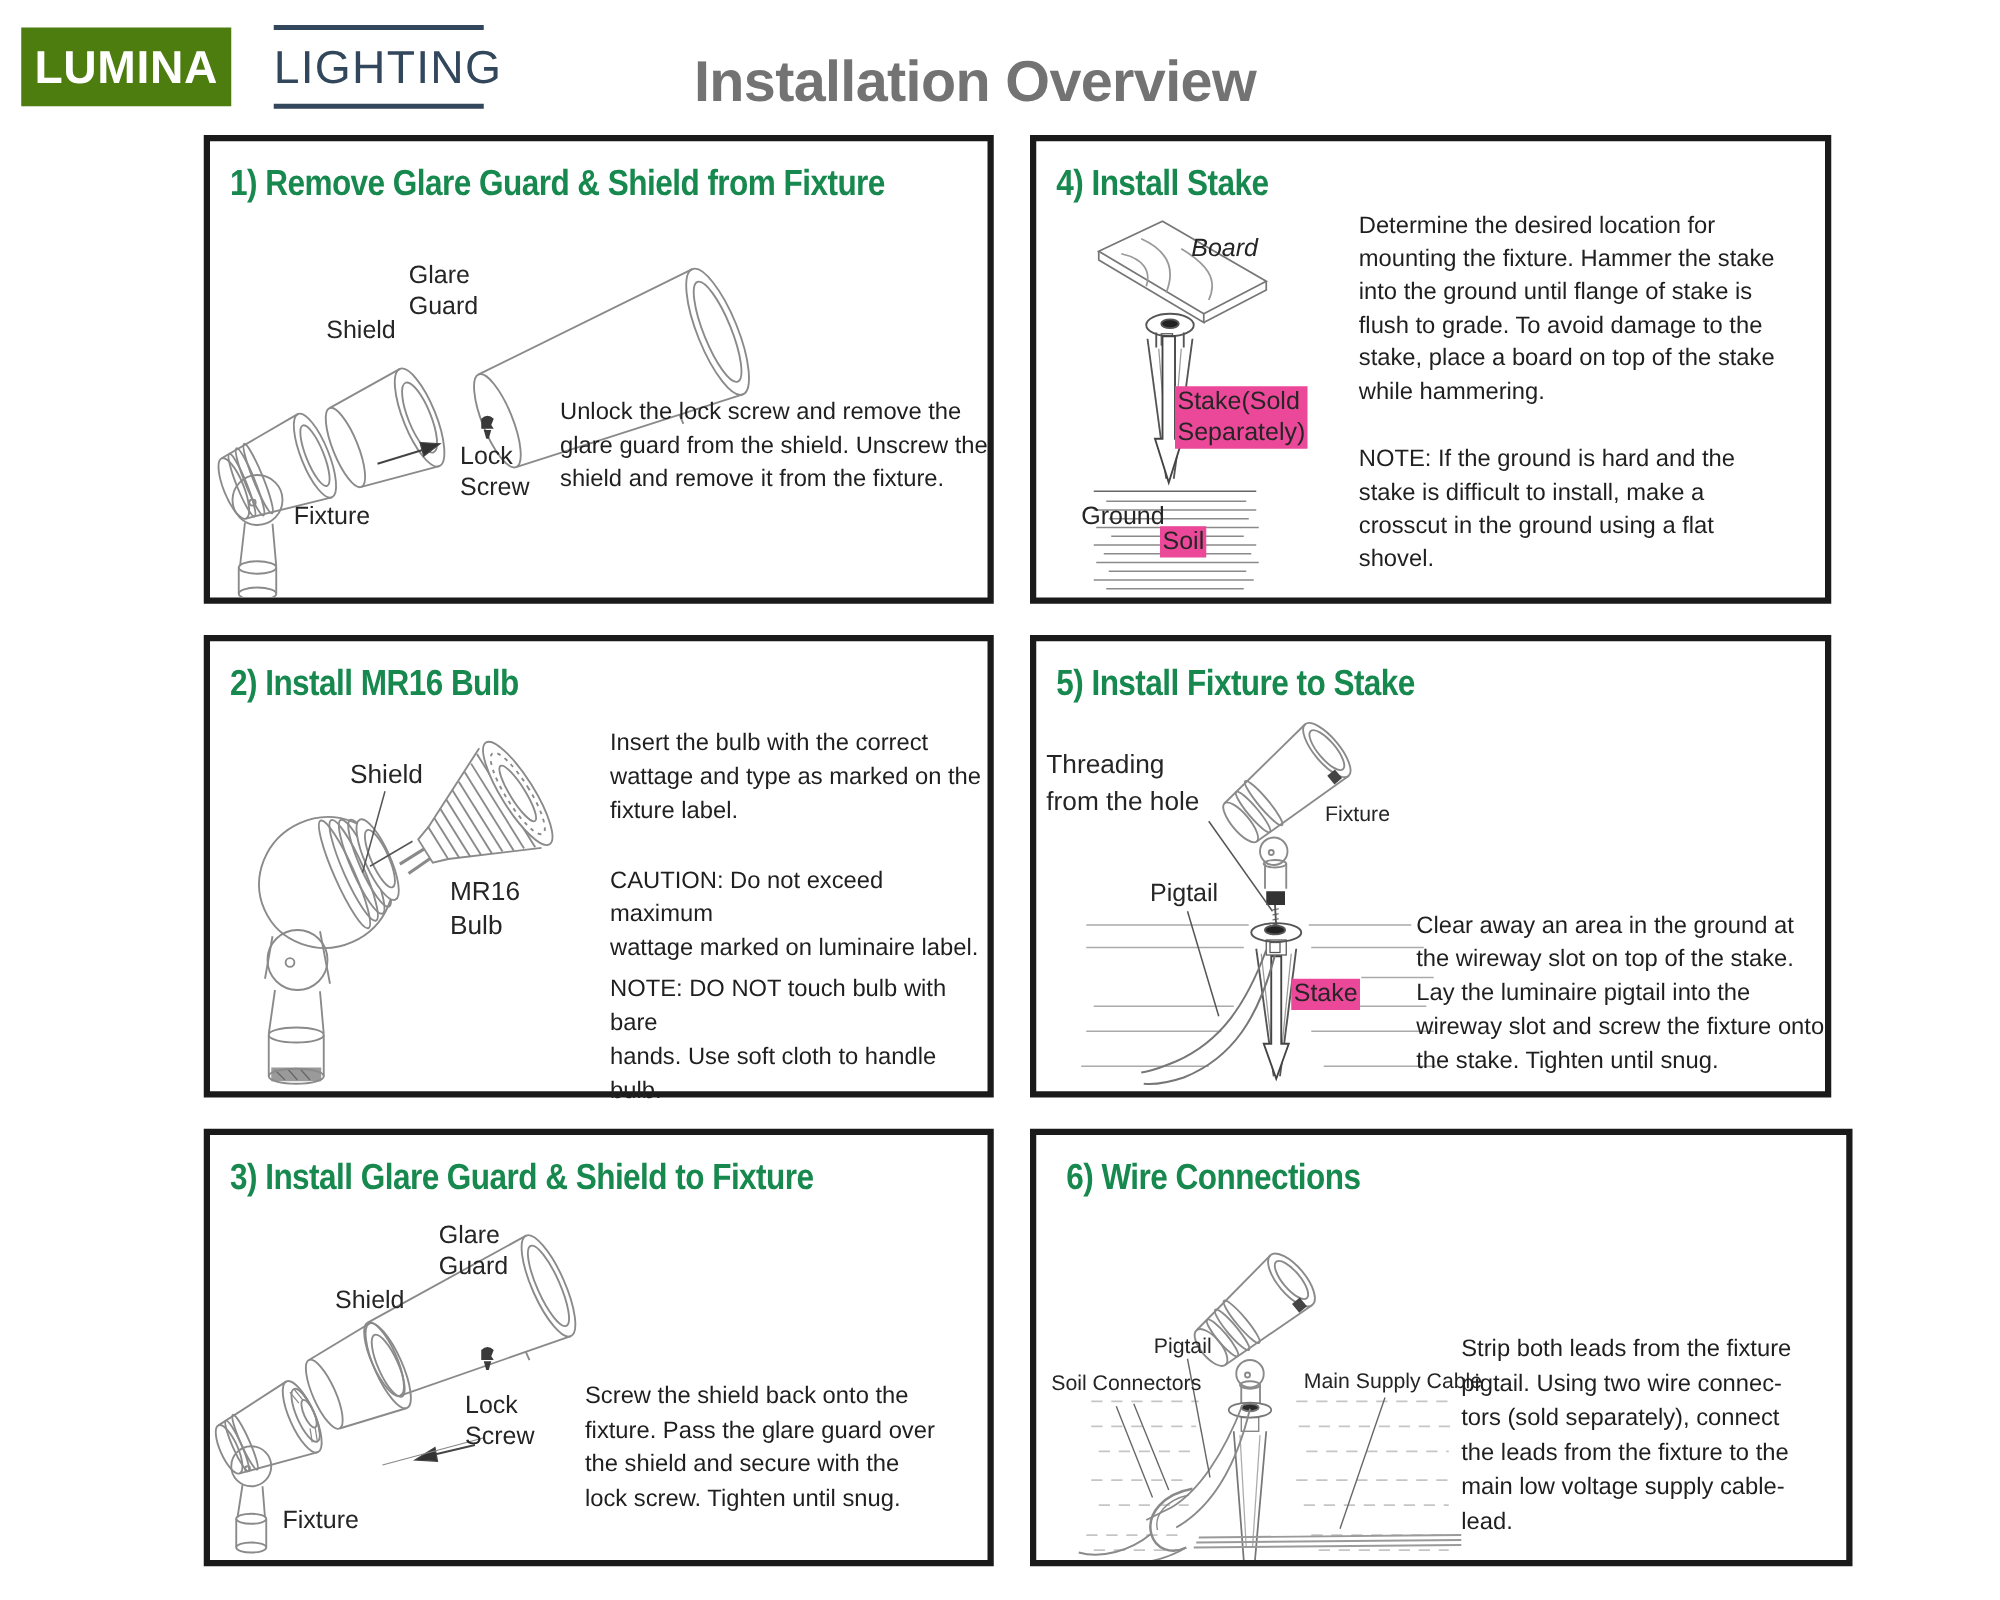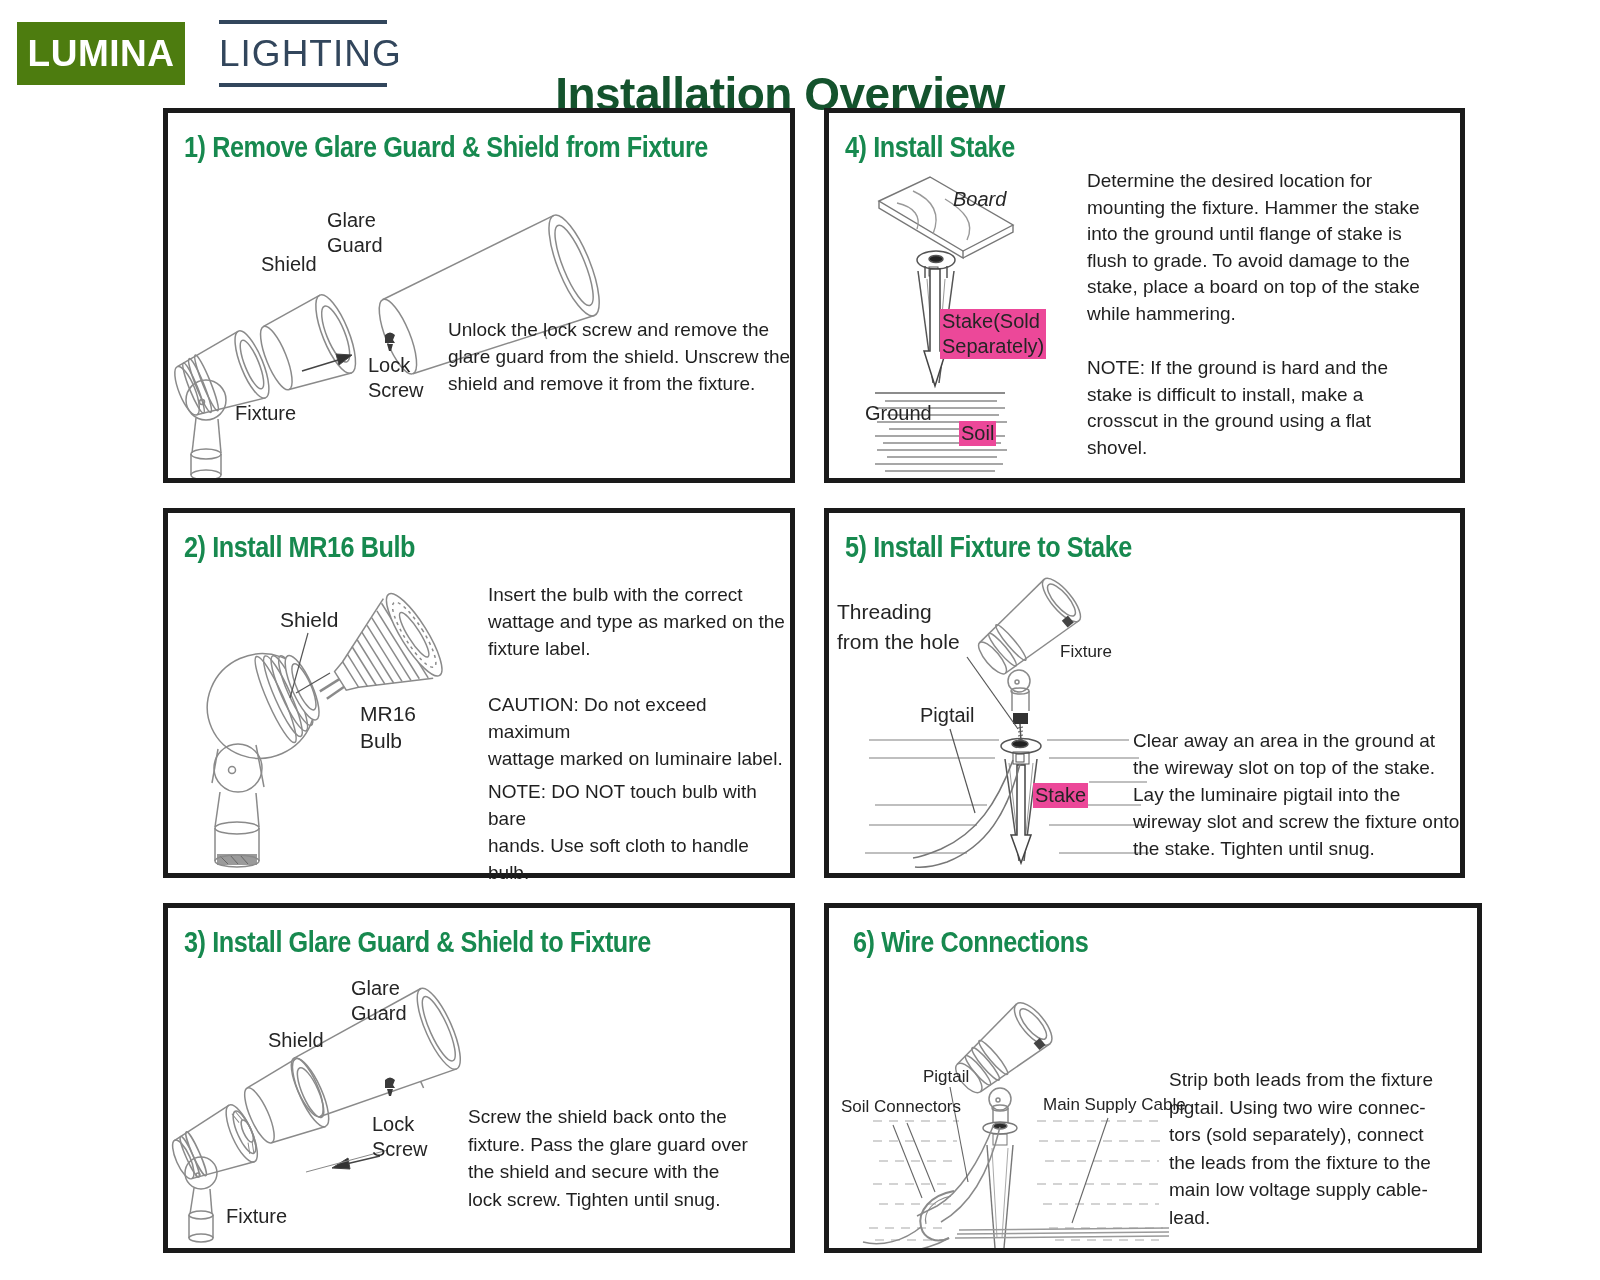--- a/index.html
+++ b/index.html
@@ -7,22 +7,22 @@
         font-family:"Liberation Sans", sans-serif;}
 
   
   #logo-box{position:absolute;left:17px;top:22px;width:168px;height:63px;background:#4d7c0f;
             display:flex;align-items:center;justify-content:center;}
   #logo-primary{color:#ffffff;font-size:37px;font-weight:bold;letter-spacing:0.5px;}
   #logo-secondary-wrap{position:absolute;left:205px;top:20px;width:168px;height:67px;margin-left:14px;}
   #logo-secondary{position:absolute;left:0;top:50%;transform:translateY(-50%);width:100%;
                   text-align:center;color:#32465c;font-size:37px;font-weight:500;letter-spacing:1px;}
   .logo-rule{position:absolute;left:0;width:100%;height:4px;background:#32465c;}
-  #page-title{position:absolute;left:420px;top:36px;width:720px;text-align:center;
-              color:#14532d;font-size:46px;font-weight:bold;letter-spacing:-0.5px;}
+  #page-title{position:absolute;left:420px;top:7px;width:720px;text-align:center;
+              color:#737373;font-size:46px;font-weight:bold;letter-spacing:-0.5px;}
 
   
   .panel{position:absolute;background:#ffffff;border:5px solid #1a1a1a;box-sizing:border-box;}
   .ph{position:absolute;left:16px;top:18px;margin:0;color:#17894f;font-size:29px;font-weight:bold;
       letter-spacing:-0.5px;white-space:nowrap;transform:scaleX(0.87);transform-origin:left top;}
   .art{position:absolute;left:0;top:0;}
   .lbl{position:absolute;font-size:20px;line-height:25px;color:#252525;white-space:pre-line;}
   .lbl.small{font-size:17px;line-height:21px;}
   .lbl.bg{background:#ec4899;padding:0 2px;}
   .body-text{position:absolute;font-size:19px;line-height:27px;color:#1f1f1f;white-space:pre-line;}
@@ -143,21 +143,21 @@
         <line x1="48" y1="337" x2="178" y2="337"></line>
         <line x1="58" y1="344" x2="168" y2="344"></line>
         <line x1="46" y1="351" x2="174" y2="351"></line>
         <line x1="56" y1="358" x2="166" y2="358"></line>
       </g>
     </svg>
     <div class="lbl" style="left:124px;top:74px;font-style:italic;">Board</div>
     <div class="lbl bg" style="left:111px;top:196px;">Stake(Sold
 Separately)</div>
     <div class="lbl" style="left:36px;top:252px;margin-top:36px;">Ground</div>
-    <div class="lbl bg" style="left:99px;top:308px;margin-left:31px;">Soil</div>
+    <div class="lbl bg" style="left:99px;top:308px;">Soil</div>
     <div class="body-text" style="left:258px;top:55px;width:370px;line-height:26.5px;">Determine the desired location for
 mounting the fixture. Hammer the stake
 into the ground until flange of stake is
 flush to grade. To avoid damage to the
 stake, place a board on top of the stake
 while hammering.</div>
     <div class="body-text" style="left:258px;top:242px;width:370px;line-height:26.5px;">NOTE: If the ground is hard and the
 stake is difficult to install, make a
 crosscut in the ground using a flat
 shovel.</div>

